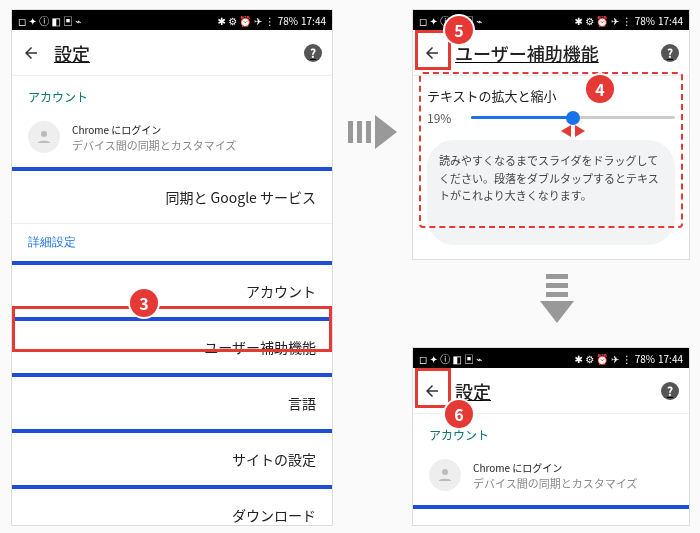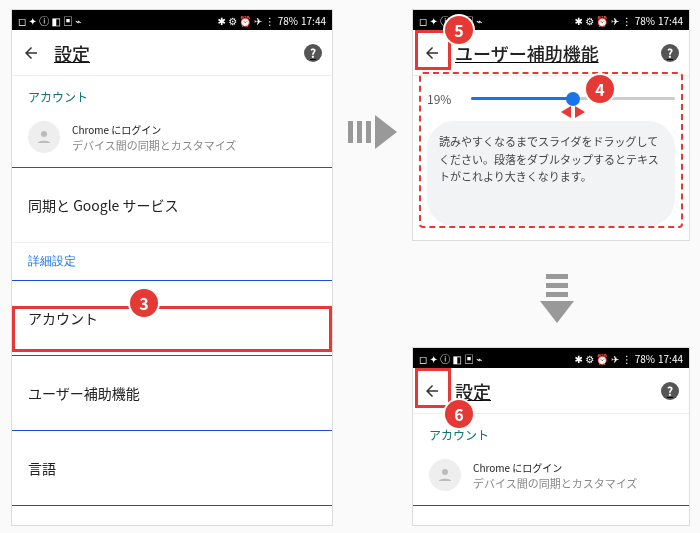--- a/index.html
+++ b/index.html
@@ -12,21 +12,21 @@
   .back-arrow { width:18px; height:18px; display:flex; align-items:center; justify-content:center; cursor:pointer; }
   .back-arrow svg { width:18px; height:18px; }
   .title { font-size:18px; font-weight:500; color:#222; flex:1; }
   .help-icon { width:18px; height:18px; border-radius:50%; background:#555; color:#fff; display:flex; align-items:center; justify-content:center; font-size:12px; font-weight:bold; }
   .section-label { color:#0f766e; font-size:12px; padding:12px 16px 6px; }
   .login-row { display:flex; align-items:center; gap:12px; padding:10px 16px 14px; }
   .avatar { width:32px; height:32px; border-radius:50%; background:#eee; display:flex; align-items:center; justify-content:center; }
   .avatar svg { width:18px; height:18px; fill:#bbb; }
   .login-text .primary { font-size:10px; color:#222; }
   .login-text .secondary { font-size:11px; color:#888; }
-  .list-item { padding:27px 16px; border-top:1px solid #1d4ed8; font-size:14px; color:#222; }
+  .list-item { padding:16px 16px; border-top:4px solid #1d4ed8; font-size:14px; color:#222;text-align:right; }
   .list-item.small-sub .sub { font-size:11px; color:#888; }
   .link-section { color:#1a73e8; font-size:12px; padding:10px 16px; border-top:1px solid #eee;font-family:Liberation Serif, serif; }
   
   #phone1 { left:12px; top:10px; width:320px; height:515px; }
   
   #phone2 { left:413px; top:10px; width:276px; }
   #phone2 .slider-block { padding:10px 14px 0 14px; }
   #phone2 .slider-label { font-size:13px; color:#222; }
   #phone2 .slider-row { display:flex; align-items:center; gap:8px; margin-top:4px; }
   #phone2 .slider-pct { font-size:12px; color:#555; width:36px; }
@@ -124,20 +124,21 @@
   <div class="header">
     <div class="back-arrow">
       <svg viewBox="0 0 24 24">
           <path d="M20 11H7.8l5.6-5.6L12 4l-8 8 8 8 1.4-1.4L7.8 13H20z" fill="#333"></path>
         </svg>
     </div>
     <div class="title">ユーザー補助機能</div>
     <div class="help-icon">?</div>
   </div>
   <div class="slider-block">
+    <div class="slider-label">テキストの拡大と縮小</div>
     <div class="slider-row">
       <div class="slider-pct">19%</div>
       <div class="track">
         <div class="fill"></div>
         <div class="thumb"></div>
         <div class="arrows">
           <div class="tri l"></div>
             <div class="tri r"></div>
         </div>
       </div>

